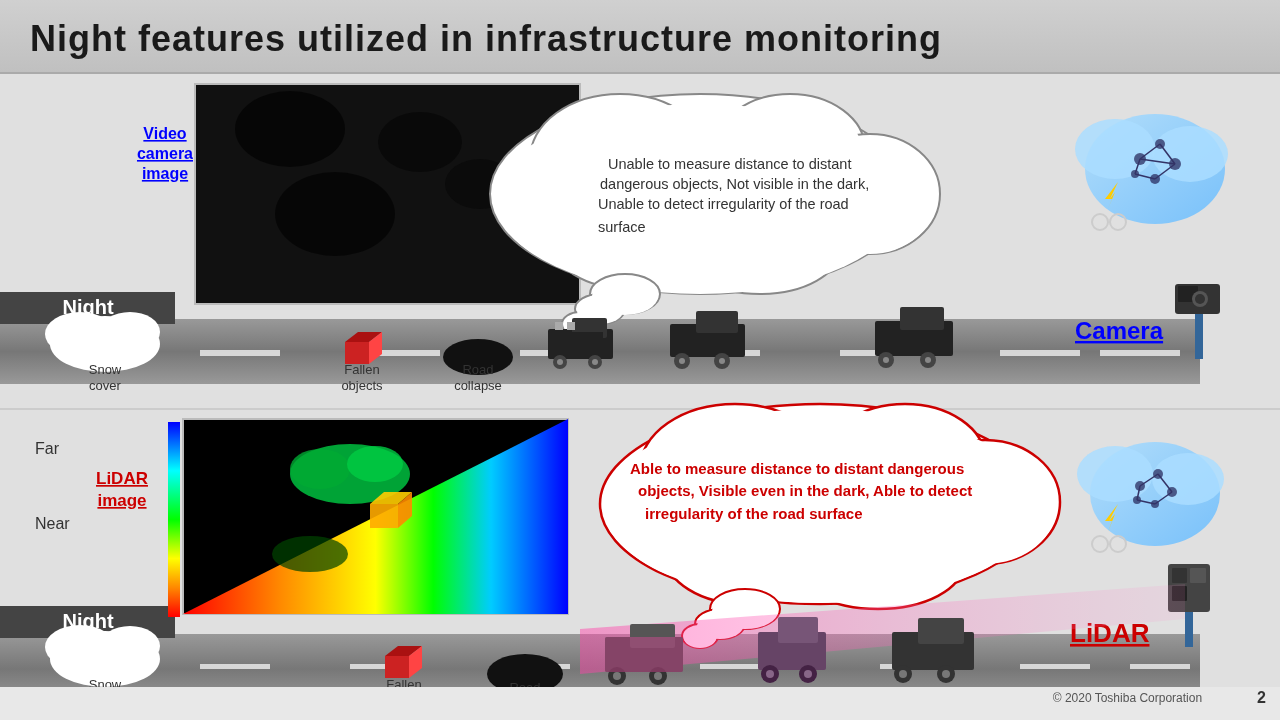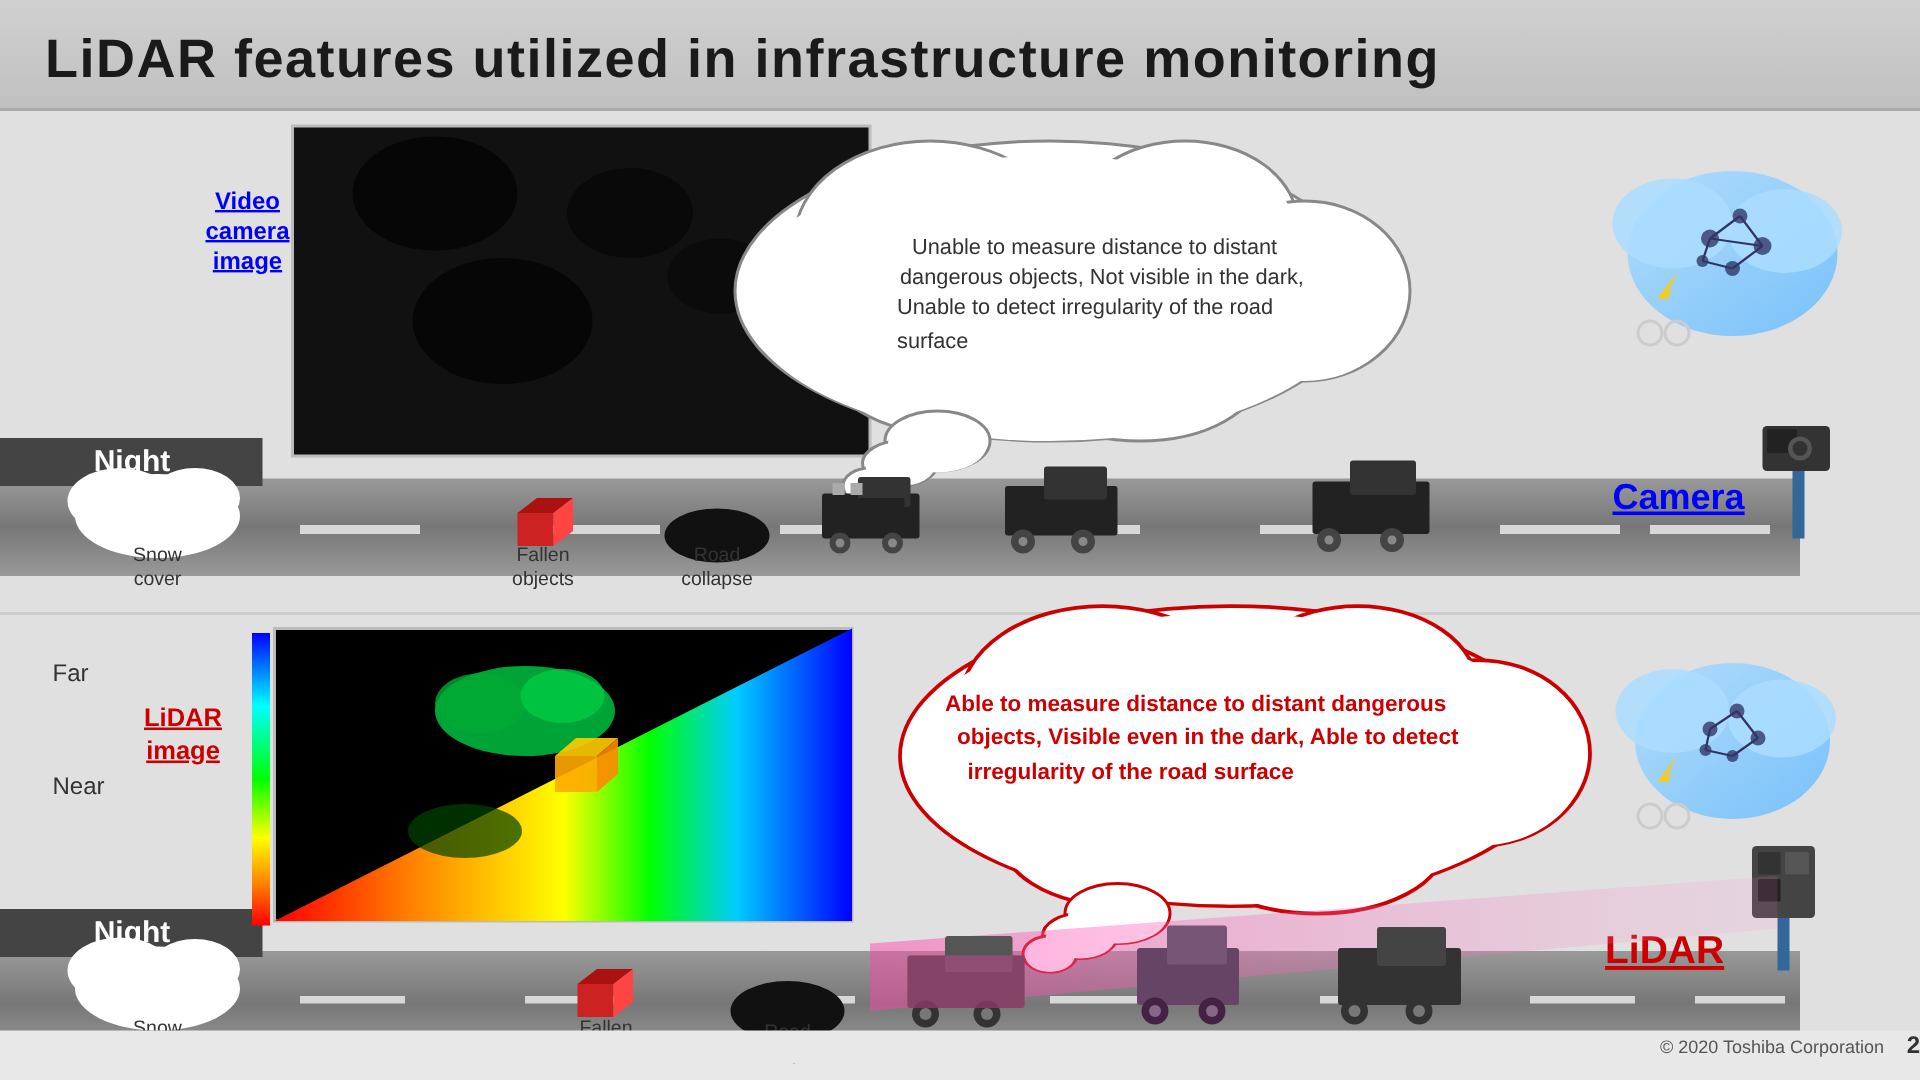--- a/index.html
+++ b/index.html
@@ -31,21 +31,21 @@
       width: 1280px;
       height: 635px;
       position: relative;
       background: #e0e0e0;
     }
   </style>
 </head>
 <body>
 
 <div class="title-bar">
-  <h1>LiDAR features utilized in infrastructure monitoring</h1>
+  <h1>Night features utilized in infrastructure monitoring</h1>
 </div>
 
 <div class="main-content">
 
   <svg width="1280" height="635" xmlns="http://www.w3.org/2000/svg">
 
     <defs>
       <linearGradient id="roadGrad" x1="0%" y1="0%" x2="0%" y2="100%">
         <stop offset="0%" style="stop-color:#999;stop-opacity:1"></stop>
         <stop offset="50%" style="stop-color:#777;stop-opacity:1"></stop>
@@ -327,17 +327,17 @@
 
     <rect x="892" y="558" width="82" height="38" fill="#333" rx="2"></rect>
     <rect x="918" y="544" width="46" height="26" fill="#444" rx="2"></rect>
     <circle cx="903" cy="600" r="9" fill="#333"></circle>
     <circle cx="903" cy="600" r="4" fill="#777"></circle>
     <circle cx="946" cy="600" r="9" fill="#333"></circle>
     <circle cx="946" cy="600" r="4" fill="#777"></circle>
 
   </svg>
 
-  <div style="position:absolute; bottom:0; right:0; width:1280px; height:22px; background:#e8e8e8; display:flex; justify-content:flex-end; align-items:center; padding-right:0;">
+  <div style="position:absolute; bottom:0; right:0; width:1280px; height:22px; background:#e8e8e8; display:flex; justify-content:flex-end; align-items:center; padding-right:14px;gap:40px;">
     <span style="font-size:12px; color:#555;">© 2020 Toshiba Corporation</span>
     <span style="font-size:16px; font-weight:bold; color:#333; margin-left:15px;">2</span>
   </div>
 </div>
 
 </body></html>

